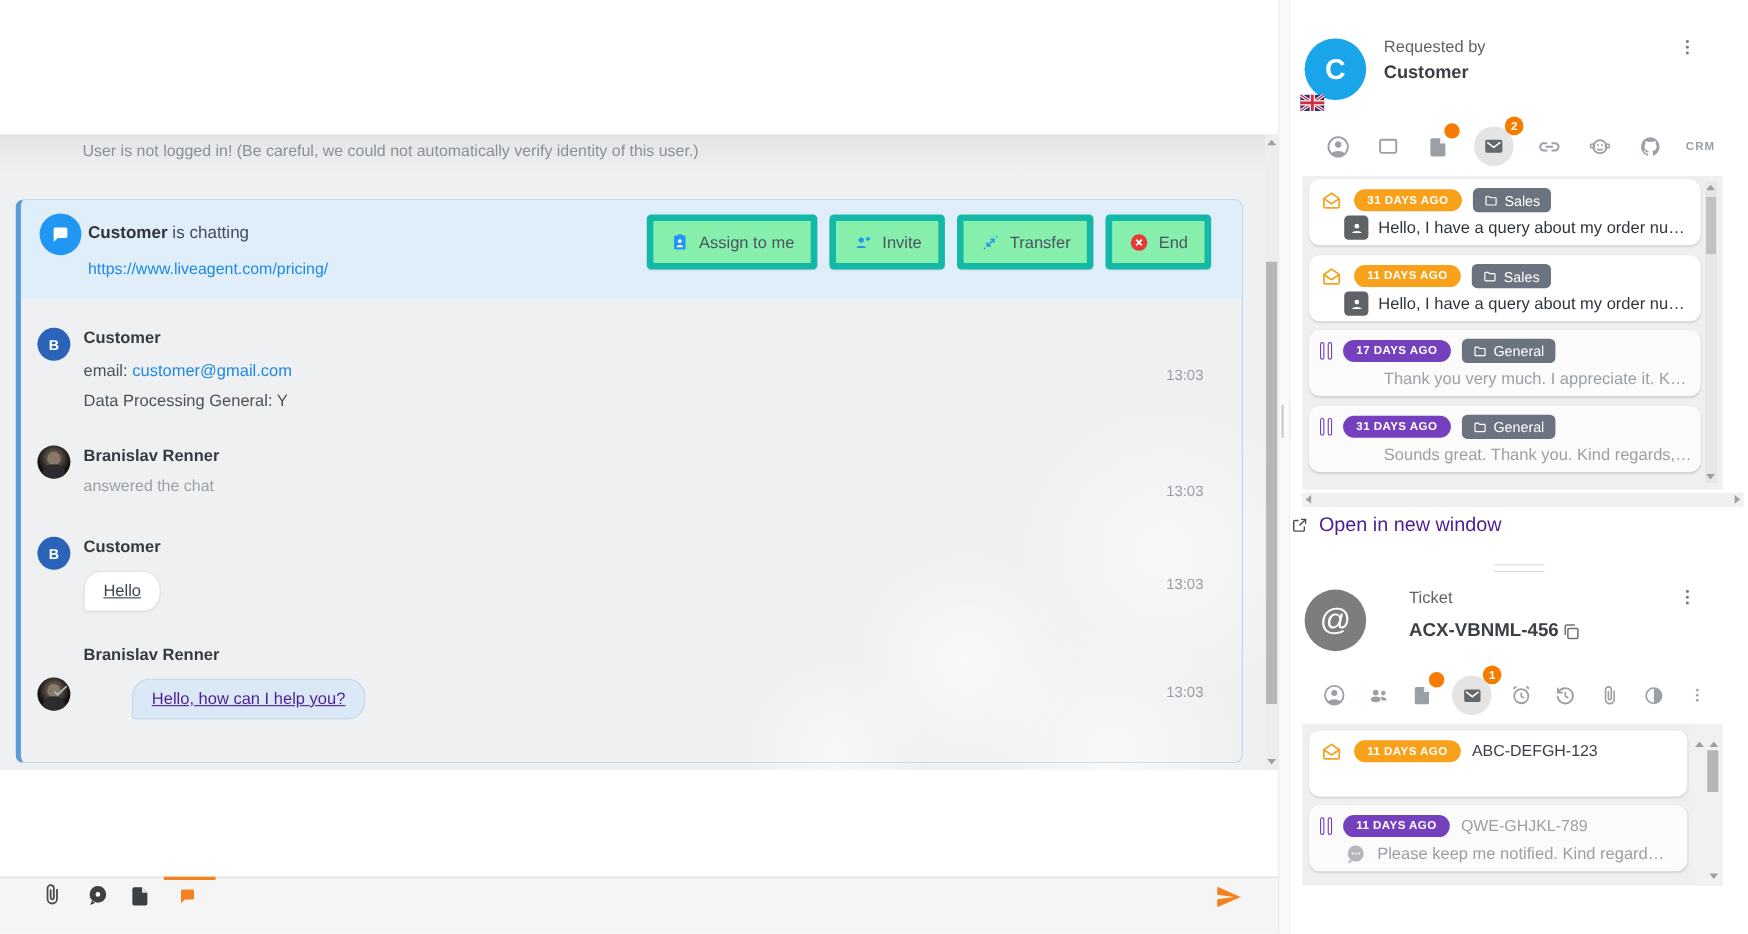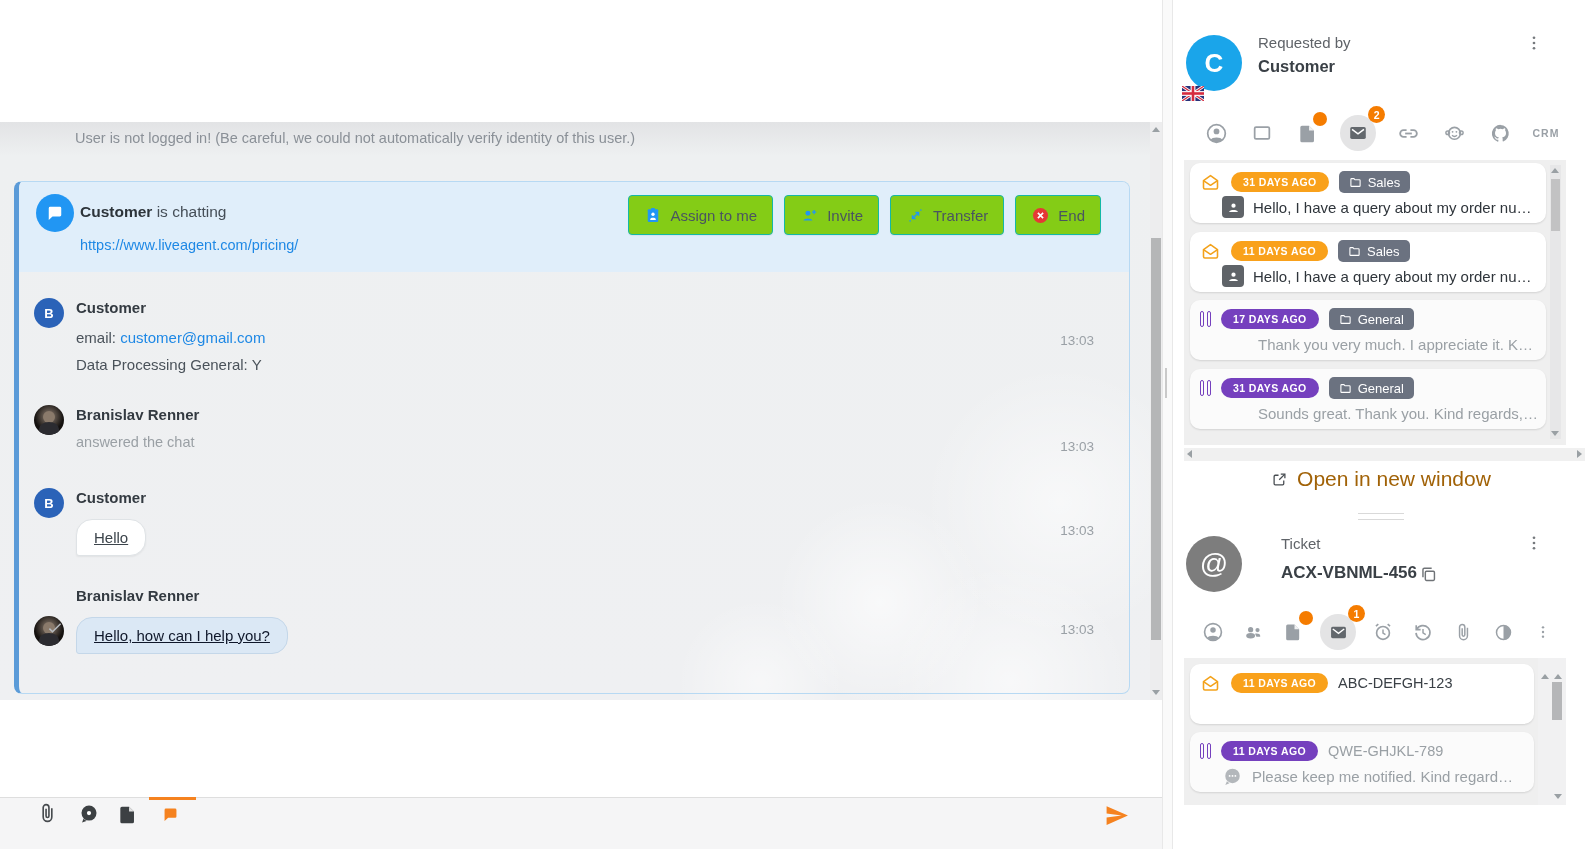--- a/index.html
+++ b/index.html
@@ -20,35 +20,35 @@
   #warning-text{left:75px;top:8px;font-size:14.5px;color:#8a9097;}
 
   #chat-card{left:14px;top:59px;width:1110px;height:511px;border:1px solid #b7d9f3;border-left:5px solid #5b9bd8;
     border-radius:8px;overflow:hidden;}
   #chat-card-header{left:0;top:0;right:0;height:90px;background:#e0eefa;}
   #session-icon{left:17px;top:12px;width:38px;height:38px;border-radius:50%;background:#2196f3;display:flex;align-items:center;justify-content:center;}
   #session-title{left:61px;top:21px;font-size:15.5px;color:#454e57;}
   #session-title b{color:#2d343a;}
   #session-url{left:61px;top:55px;font-size:14.5px;color:#1e88e5;text-decoration:none;cursor:pointer;}
   #session-actions{right:28px;top:13px;display:flex;gap:11px;}
-  .act-btn{height:38px;background:#84cc16;border:1px solid #14b8a6;border-radius:4px;display:flex;align-items:center;gap:8px;
+  .act-btn{height:38px;background:#86efac;border:6px solid #14b8a6;border-radius:4px;display:flex;align-items:center;gap:8px;
     padding:0 15px;font-size:15px;color:#4a5560;box-shadow:0 1px 1px rgba(0,0,0,.05);cursor:pointer;}
 
   .msg-avatar{width:30px;height:30px;border-radius:50%;left:34px;}
   .av-blue{background:#2b63b8;color:#fff;font-weight:bold;font-size:13px;display:flex;align-items:center;justify-content:center;}
   .av-photo{background:radial-gradient(circle at 50% 38%, #6e6258 0 18%, #14110f 60%);position:relative;overflow:hidden;}
   .av-photo i{position:absolute;left:9px;top:6px;width:12px;height:12px;border-radius:50%;background:#8a7a6b;}
   .av-photo u{position:absolute;left:5px;top:17px;width:20px;height:14px;border-radius:50% 50% 0 0;background:#2b2b30;}
   .msg-name{left:76px;font-size:15px;font-weight:bold;color:#333a41;}
   .msg-line{left:76px;font-size:15px;color:#4a525a;}
   .msg-gray{left:76px;font-size:14.5px;color:#9aa0a5;}
   .msg-time{font-size:13.5px;color:#9aa0a6;}
   .bubble{left:76px;height:37px;display:flex;align-items:center;padding:0 17px;font-size:15px;border-radius:16px 16px 16px 3px;box-sizing:border-box;text-decoration:underline;}
   .bubble-white{background:#ffffff;border:1px solid #dfe3e6;color:#3c444b;box-shadow:0 1px 2px rgba(0,0,0,.06);}
-  .bubble-blue{background:#dbe8f5;border:1px solid #c4d7e9;color:#0f172a;}
+  .bubble-blue{background:#dbe8f5;border:1px solid #c4d7e9;color:#4c1d95;margin-left:44px;}
   a.mail-link{color:#1e88e5;text-decoration:none;cursor:pointer;}
 
   
   #chat-vscroll{left:1150px;top:122px;width:12px;height:578px;background:#ededee;}
   #chat-vthumb{left:1px;top:116px;width:10px;height:402px;background:#b5b6b7;position:absolute;}
   .arr{width:0;height:0;position:absolute;}
   .arr-up{border-left:4px solid transparent;border-right:4px solid transparent;border-bottom:5px solid #9aa0a4;}
   .arr-down{border-left:4px solid transparent;border-right:4px solid transparent;border-top:5px solid #9aa0a4;}
   .arr-left{border-top:4px solid transparent;border-bottom:4px solid transparent;border-right:5px solid #9aa0a4;}
   .arr-right{border-top:4px solid transparent;border-bottom:4px solid transparent;border-left:5px solid #9aa0a4;}
@@ -89,21 +89,21 @@
   .pausebars{display:flex;gap:3px;}
   .pausebars i{width:4px;height:16px;border-radius:2px;border:1.6px solid #7540be;box-sizing:border-box;display:block;}
   .psq{width:22px;height:22px;border-radius:4px;background:#5f6368;display:flex;align-items:center;justify-content:center;flex:none;}
   .prev{font-size:15px;color:#2f353b;white-space:nowrap;overflow:hidden;flex:1;}
   .prev.gray{color:#9aa0a5;}
   .tcode{font-size:14.5px;color:#3a4046;}
   .tcode.gray{color:#9aa0a5;}
   .vscroll{position:absolute;background:#e7e7e8;}
   .vthumb{position:absolute;background:#c2c2c3;left:1px;width:9px;}
 
-  #open-window-row{left:0;top:467px;width:416px;display:flex;align-items:center;justify-content:center;gap:9px;color:#a16207;font-size:21px;cursor:pointer;}
+  #open-window-row{left:0;top:467px;width:416px;display:flex;align-items:center;gap:9px;color:#4c1d95;font-size:18px;cursor:pointer;}
   #section-divider{left:185px;top:513px;width:46px;height:5px;border-top:1px solid #d9d9d9;border-bottom:1px solid #d9d9d9;}
 </style>
 </head>
 <body>
 
 <svg width="0" height="0" style="position:absolute">
   <defs>
     <symbol id="i-bubble" viewBox="0 0 24 24">
         <path d="M4.5 6.2A1.7 1.7 0 0 1 6.2 4.5h11.6a1.7 1.7 0 0 1 1.7 1.7v8.2a1.7 1.7 0 0 1-1.7 1.7H9l-4.5 4.2z"></path>
       </symbol>

